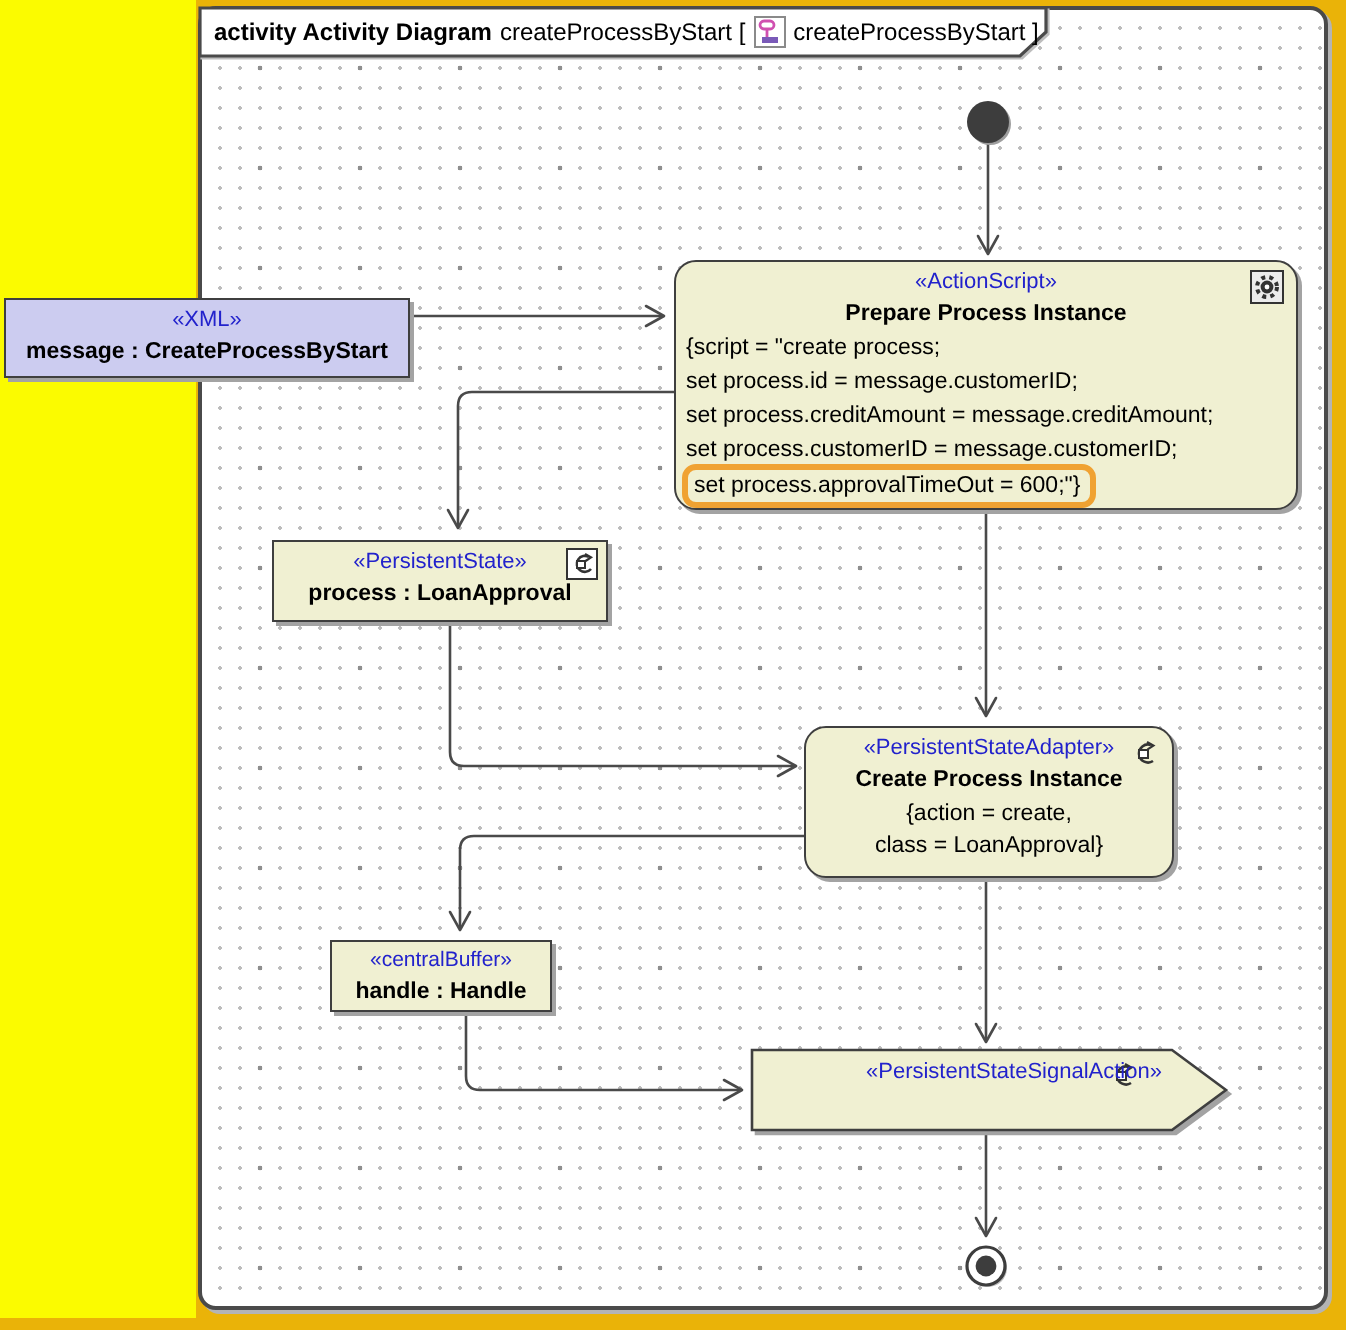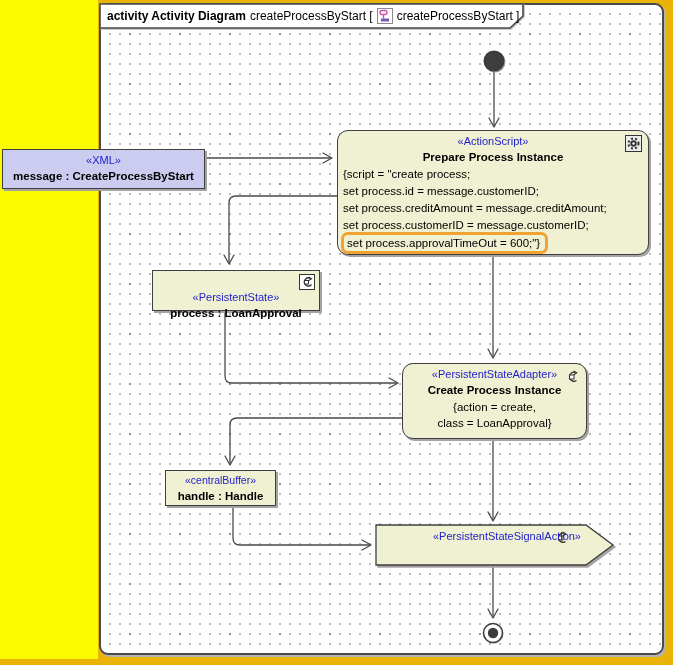--- a/index.html
+++ b/index.html
@@ -137,21 +137,21 @@
     <div class="nname" style="line-height:17px;">Prepare Process Instance</div>
     <div class="script">
       <div>{script = "create process;</div>
       <div>set process.id = message.customerID;</div>
       <div>set process.creditAmount = message.creditAmount;</div>
       <div>set process.customerID = message.customerID;</div>
       <div><span class="hl">set process.approvalTimeOut = 600;"}</span></div>
     </div>
   </div>
 
-  <div class="node" style="left:152px;top:270px;width:168px;height:41px;padding-top:19px;">
+  <div class="node" style="left:136px;top:270px;width:168px;height:41px;padding-top:3px;">
     <svg class="cornericon" style="right:4px;top:3px;" width="16" height="16">
       <rect x="0.5" y="0.5" width="15" height="15" fill="#ffffff" stroke="#333333"></rect>
       <path d="M11.5,4.5 A4 4 0 1 0 12.5,10.5" stroke="#333333" stroke-width="1.3" fill="none"></path>
       <path d="M9.5,3 L12.5,4.7 L9.8,6.5" stroke="#333333" stroke-width="1.1" fill="none"></path>
       <rect x="5.5" y="6.5" width="4" height="3.5" fill="#ffffff" stroke="#333333"></rect>
     </svg>
     <div class="stereo">«PersistentState»</div>
     <div class="nname">process : LoanApproval</div>
   </div>
 

